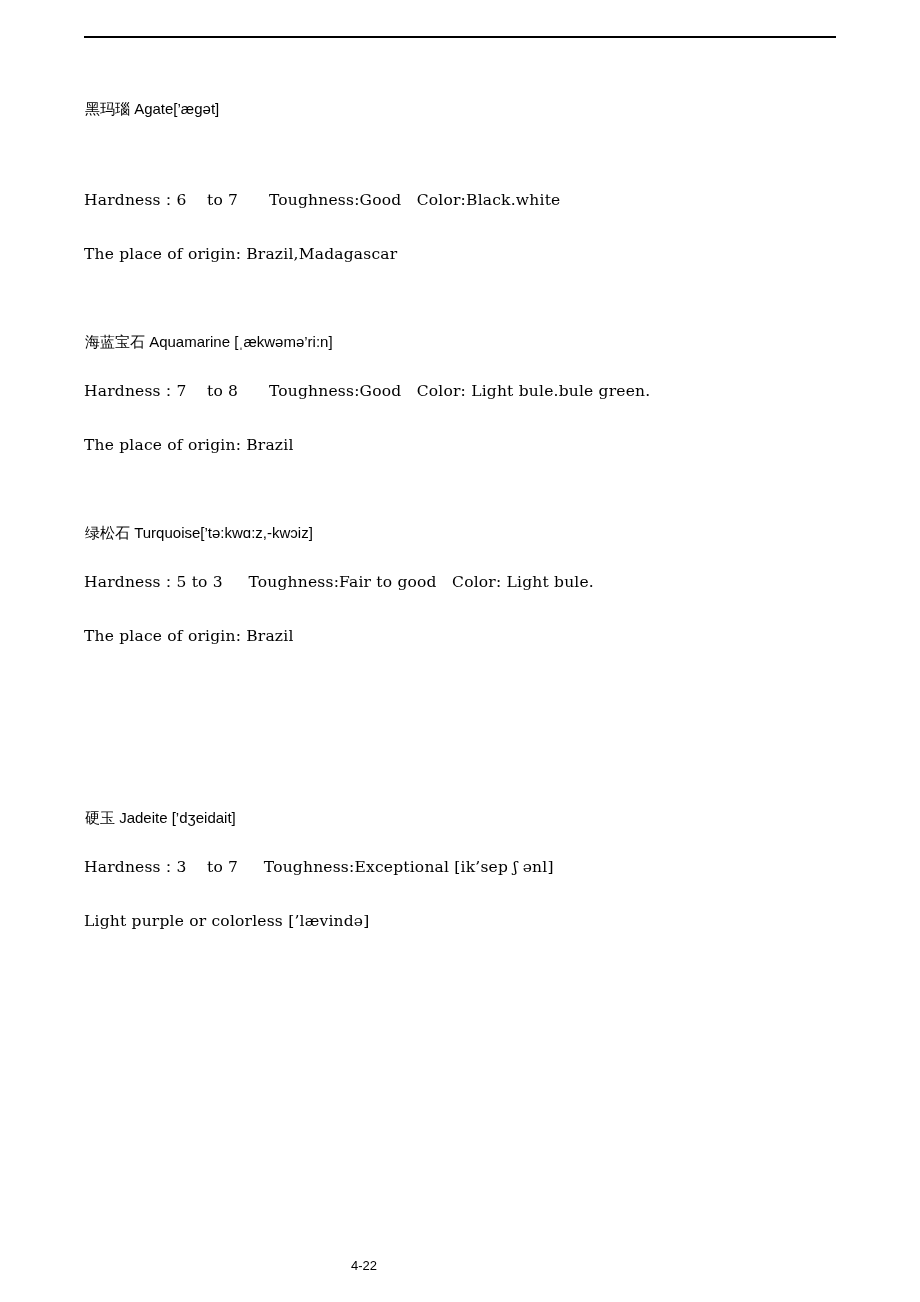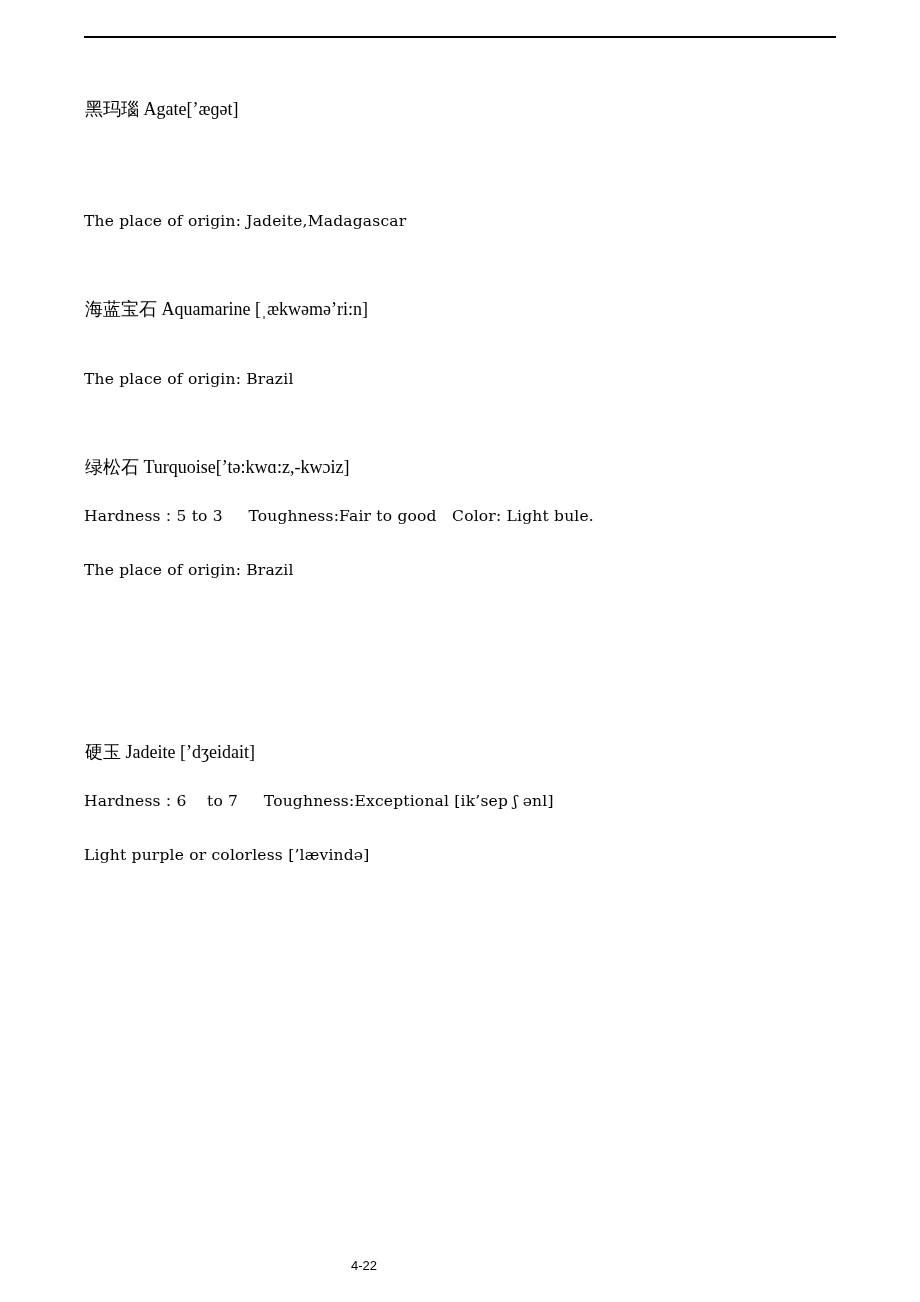--- a/index.html
+++ b/index.html
@@ -43,22 +43,22 @@
     width: 760px;
   }
 
   
   .gem-block {
     margin: 0;
     padding: 0;
   }
 
   .gem-heading {
-    font-family: Liberation Serif, serif;
-    font-size: 18px;
+    font-family: Liberation Sans, sans-serif;
+    font-size: 15px;
     line-height: 26px;
     white-space: pre;
     margin: 0;
     padding: 0;
   }
 
   .gem-line {
     font-family: "DejaVu Serif", serif;
     font-size: 15.5px;
     line-height: 33px;
@@ -95,29 +95,31 @@
 
 <div class="page">
 
   <div class="header-rule"></div>
 
   <div class="content">
 
     <div class="gem-block">
       <div class="gem-heading indent-1">黑玛瑙 Agate[’æɡət]</div>
       <div class="sp-62"></div>
+      <div class="gem-line">Hardness：6    to 7      Toughness:Good   Color:Black.white</div>
       <div class="sp-21"></div>
-      <div class="gem-line">The place of origin: Jadeite,Madagascar</div>
+      <div class="gem-line">The place of origin: Brazil,Madagascar</div>
     </div>
 
     <div class="sp-58"></div>
 
     <div class="gem-block">
       <div class="gem-heading indent-1">海蓝宝石 Aquamarine [ˌækwəmə’ri:n]</div>
       <div class="sp-20"></div>
+      <div class="gem-line">Hardness：7    to 8      Toughness:Good   Color: Light bule.bule green.</div>
       <div class="sp-21"></div>
       <div class="gem-line">The place of origin: Brazil</div>
     </div>
 
     <div class="sp-58"></div>
 
     <div class="gem-block">
       <div class="gem-heading indent-1">绿松石 Turquoise[’tə:kwɑ:z,-kwɔiz]</div>
       <div class="sp-20"></div>
       <div class="gem-line">Hardness：5 to 3     Toughness:Fair to good   Color: Light bule.</div>
@@ -130,21 +132,21 @@
     <div class="gem-block">
       <div class="sp-20"></div>
       <div class="sp-21"></div>
     </div>
 
     <div class="sp-53"></div>
 
     <div class="gem-block">
       <div class="gem-heading indent-1">硬玉 Jadeite [’dʒeidait]</div>
       <div class="sp-20"></div>
-      <div class="gem-line">Hardness：6    to 7     Toughness:Exceptional [ik’sep ʃ ənl]</div>
+      <div class="gem-line">Hardness：3    to 7     Toughness:Exceptional [ik’sep ʃ ənl]</div>
       <div class="sp-21"></div>
       <div class="gem-line">Light purple or colorless [’lævində]</div>
     </div>
 
   </div>
 
   <div class="footer">4-22</div>
 
 </div>
 

